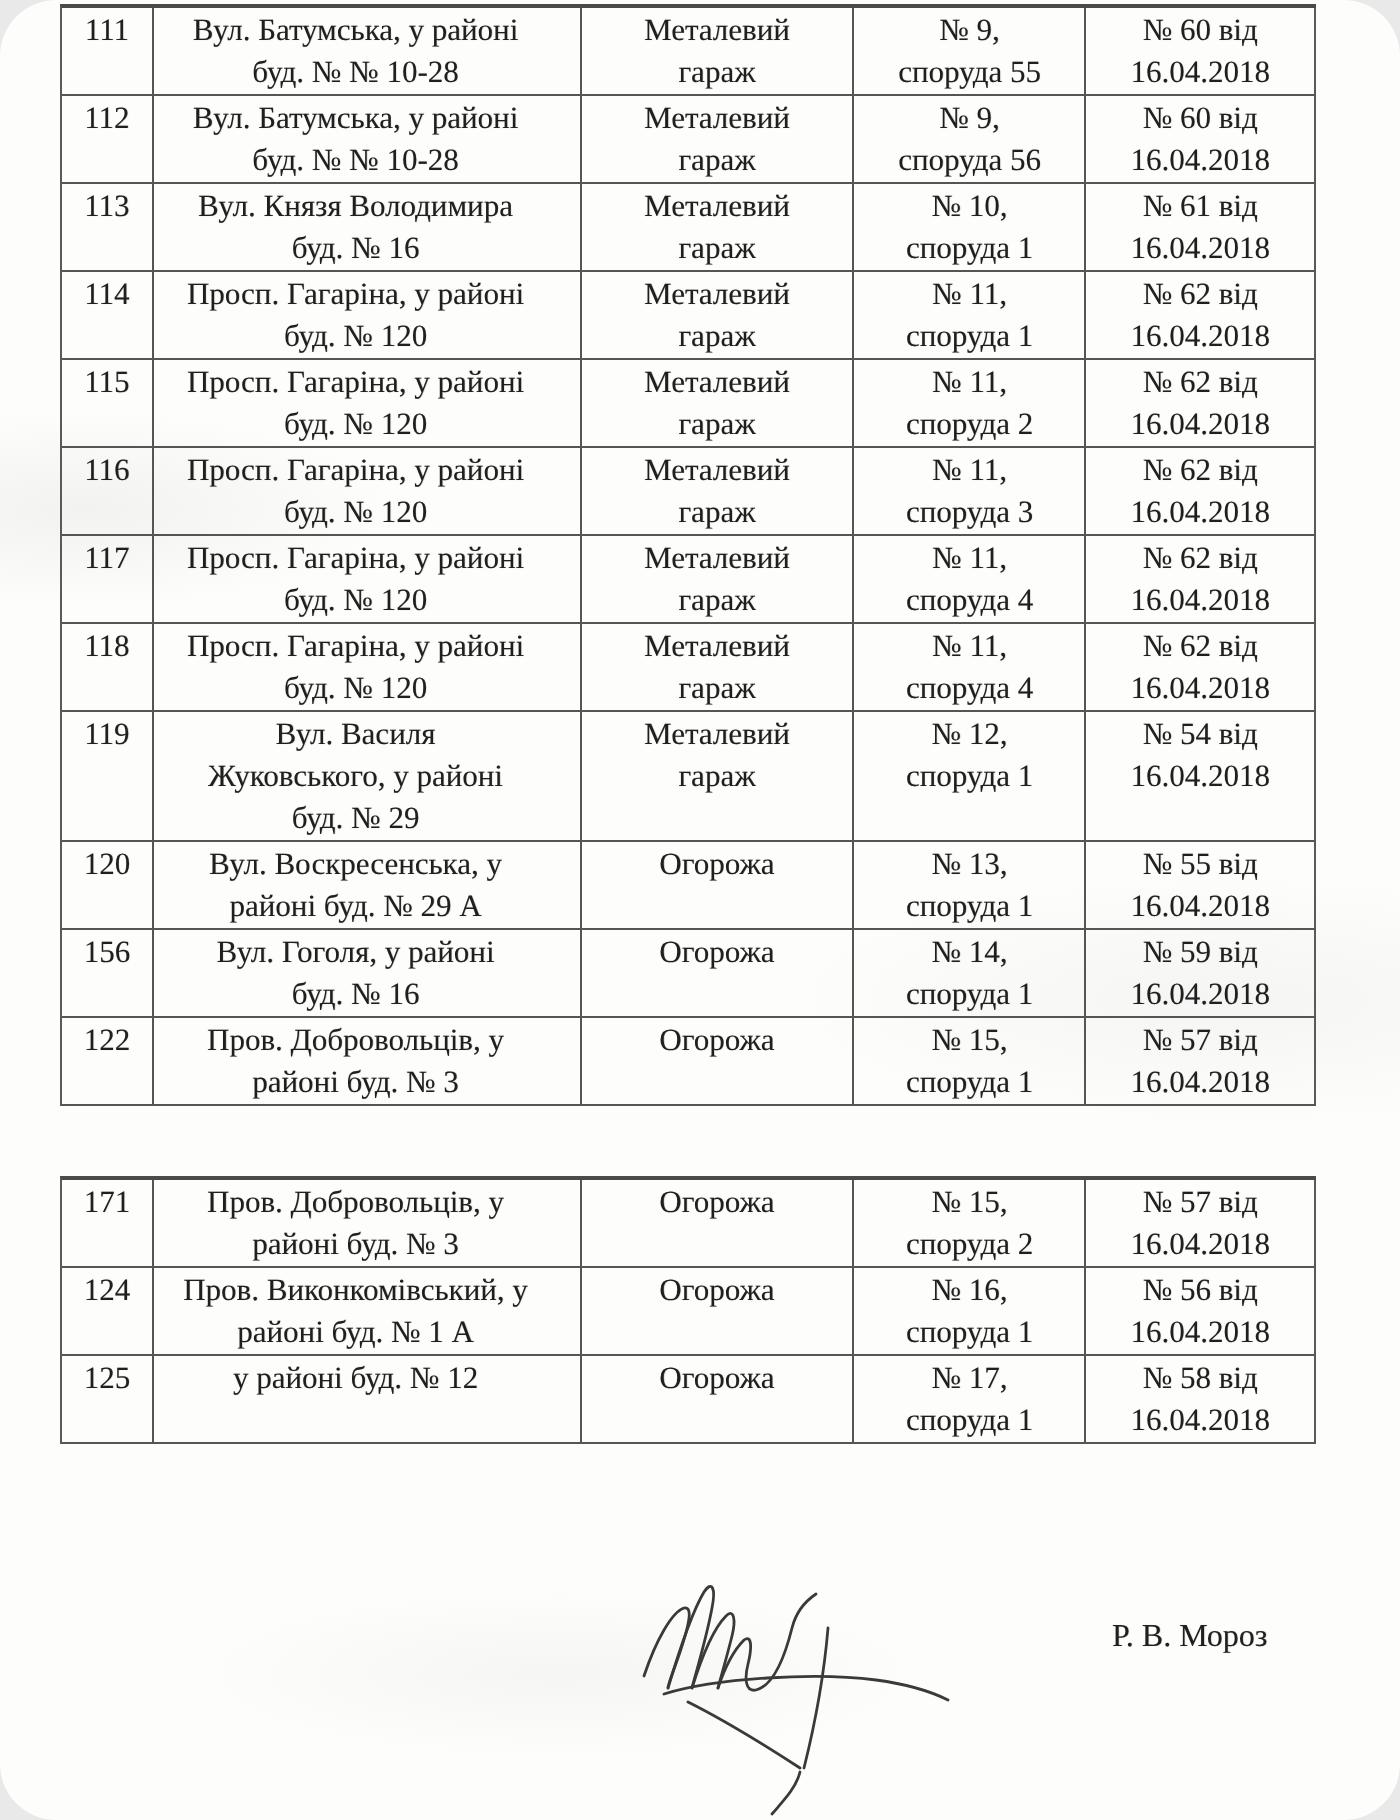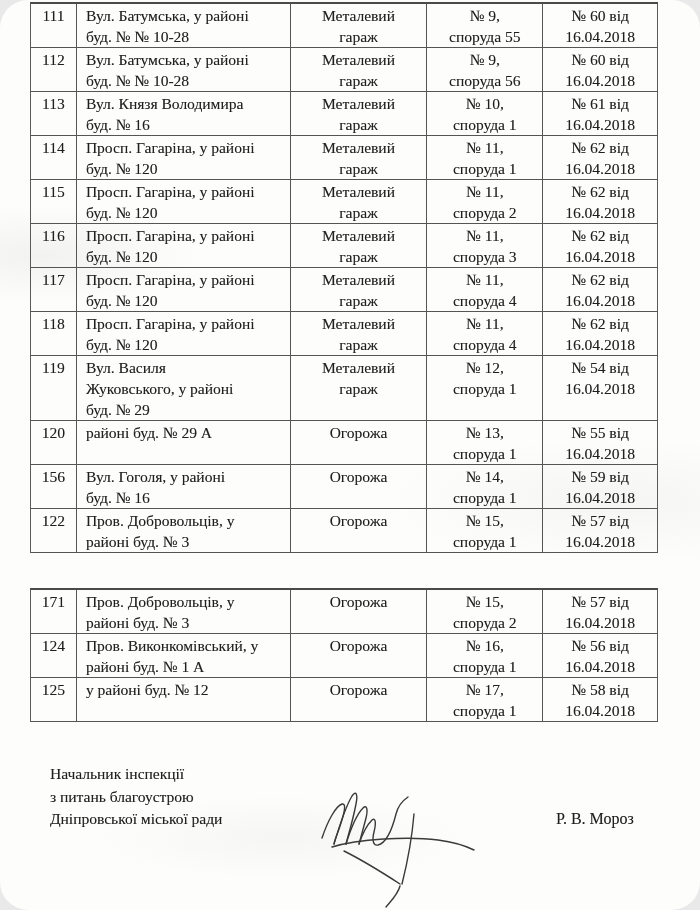--- a/index.html
+++ b/index.html
@@ -41,21 +41,21 @@
     box-sizing:border-box;
     font-size:15.5px;
     line-height:21px;
     padding-top:1px;
     text-align:center;
     text-shadow:0.2px 0.2px 0.4px rgba(45,45,45,0.4);
   }
   .td.num{ width:46px; }
   .td.address{
     width:214px;
-    text-align:left;
+    text-align:center;
     padding-left:9px;
     padding-right:20px;
   }
   .td.type{ width:137px; }
   .td.object{ width:116px; }
   .td.order{ width:115px; border-right:1px solid #5a5a5a; }
   .sig-titles{
     position:absolute;
     left:50px;
     top:763px;
@@ -273,20 +273,21 @@
         <div class="td order">
           <div>№ 54 від</div>
           <div>16.04.2018</div>
         </div>
       </div>
       <div class="tr">
         <div class="td num">
           <div>120</div>
         </div>
         <div class="td address">
+          <div>Вул. Воскресенська, у</div>
           <div>районі буд. № 29 А</div>
         </div>
         <div class="td type">
           <div>Огорожа</div>
         </div>
         <div class="td object">
           <div>№ 13,</div>
           <div>споруда 1</div>
         </div>
         <div class="td order">
@@ -391,25 +392,20 @@
           <div>№ 17,</div>
           <div>споруда 1</div>
         </div>
         <div class="td order">
           <div>№ 58 від</div>
           <div>16.04.2018</div>
         </div>
       </div>
     </div>
 
-  <div class="sig-titles">
-    <div>Начальник інспекції</div>
-    <div>з питань благоустрою</div>
-    <div>Дніпровської міської ради</div>
-  </div>
 
   <svg class="sig-svg" viewBox="0 0 182 124" fill="none" xmlns="http://www.w3.org/2000/svg">
     <g stroke="#3a3a3a" stroke-width="1.4" stroke-linecap="round" fill="none">
       <path d="M14,52 C20,34 28,20 34,18 C39,17 36,28 32,40 C29,49 26,56 26,58"></path>
       <path d="M26,58 C32,38 38,20 44,10 C48,4 50,8 48,18 C45,34 40,50 38,58"></path>
       <path d="M38,58 C43,42 49,28 55,22 C59,18 60,24 58,32 C55,44 52,54 51,58"></path>
       <path d="M51,58 C55,46 60,38 64,34 C68,31 68,38 66,46 C64,54 65,60 70,59 C78,57 84,44 88,28 C90,20 94,15 100,11"></path>
       <path d="M24,61 C50,53 100,50 130,54 C145,56 158,60 166,64"></path>
       <path d="M36,65 C52,73 72,85 92,98"></path>
       <path d="M94,98 C99,78 104,52 106,28"></path>

